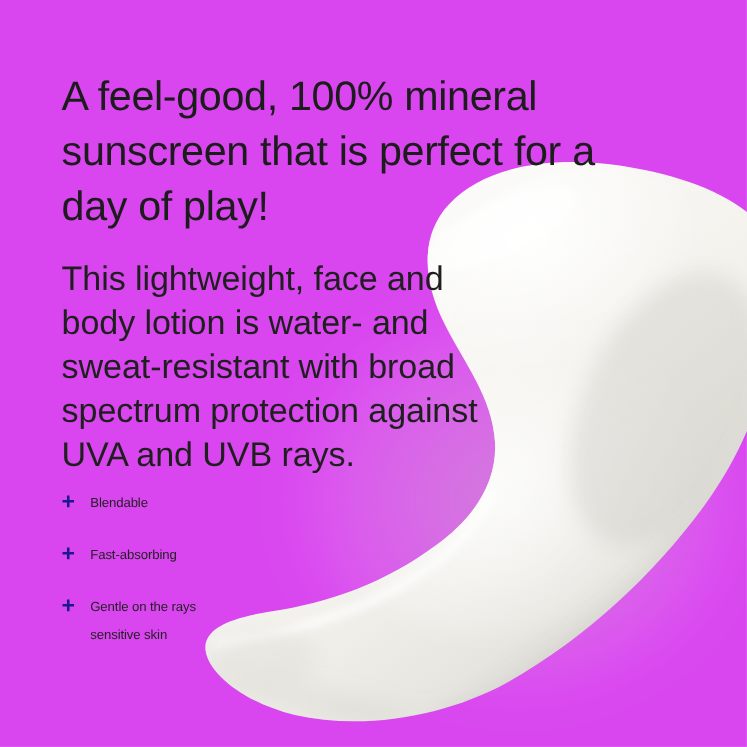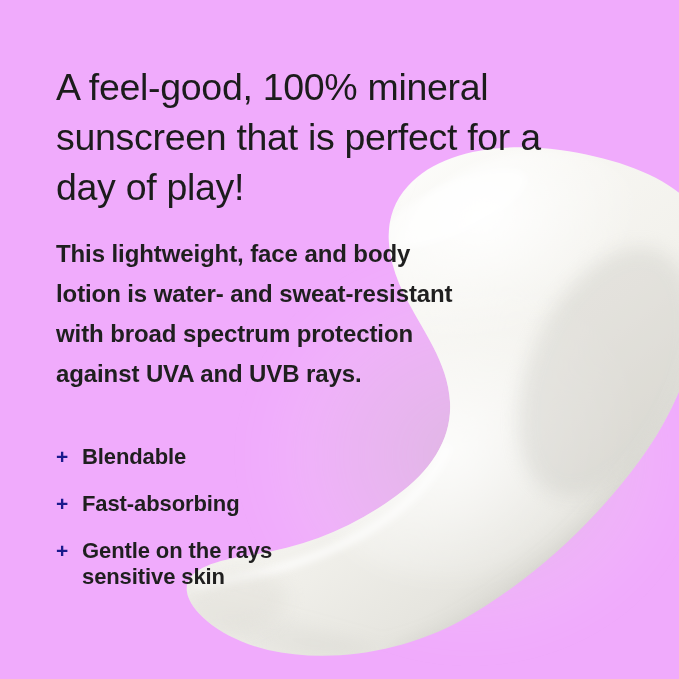--- a/index.html
+++ b/index.html
@@ -12,21 +12,21 @@
     height: 679px;
     background: #ffffff;
     font-family: "Liberation Sans", sans-serif;
     overflow: hidden;
   }
 
   #card {
     position: relative;
     width: 679px;
     height: 679px;
-    background: #f0abfc;
+    background: #d946ef;
     overflow: hidden;
   }
 
   
   #swatch-layer {
     position: absolute;
     inset: 0;
     z-index: 0;
     pointer-events: none;
   }
@@ -62,23 +62,23 @@
     color: #1c1c1c;
     white-space: pre-line;
   }
 
   #body-copy {
     position: absolute;
     left: 56px;
     top: 234px;
     width: 420px;
     margin: 0;
-    font-size: 24px;
+    font-size: 31px;
     line-height: 40px;
-    font-weight: 700;
+    font-weight: 400;
     letter-spacing: -0.1px;
     color: #1f1f1f;
     white-space: pre-line;
   }
 
   #benefits-list {
     position: absolute;
     left: 56px;
     top: 444px;
     width: 300px;
@@ -96,23 +96,23 @@
     width: 26px;
     font-size: 21px;
     line-height: 26px;
     font-weight: 700;
     color: #1a1a8c;
     text-align: left;
     user-select: none;
   }
   .benefit-label {
     flex: 1 1 auto;
-    font-size: 22px;
+    font-size: 12px;
     line-height: 26px;
-    font-weight: 700;
+    font-weight: 400;
     letter-spacing: -0.1px;
     color: #1f1f1f;
     white-space: pre-line;
   }
 </style>
 </head>
 <body>
 
 <div id="card">
 

